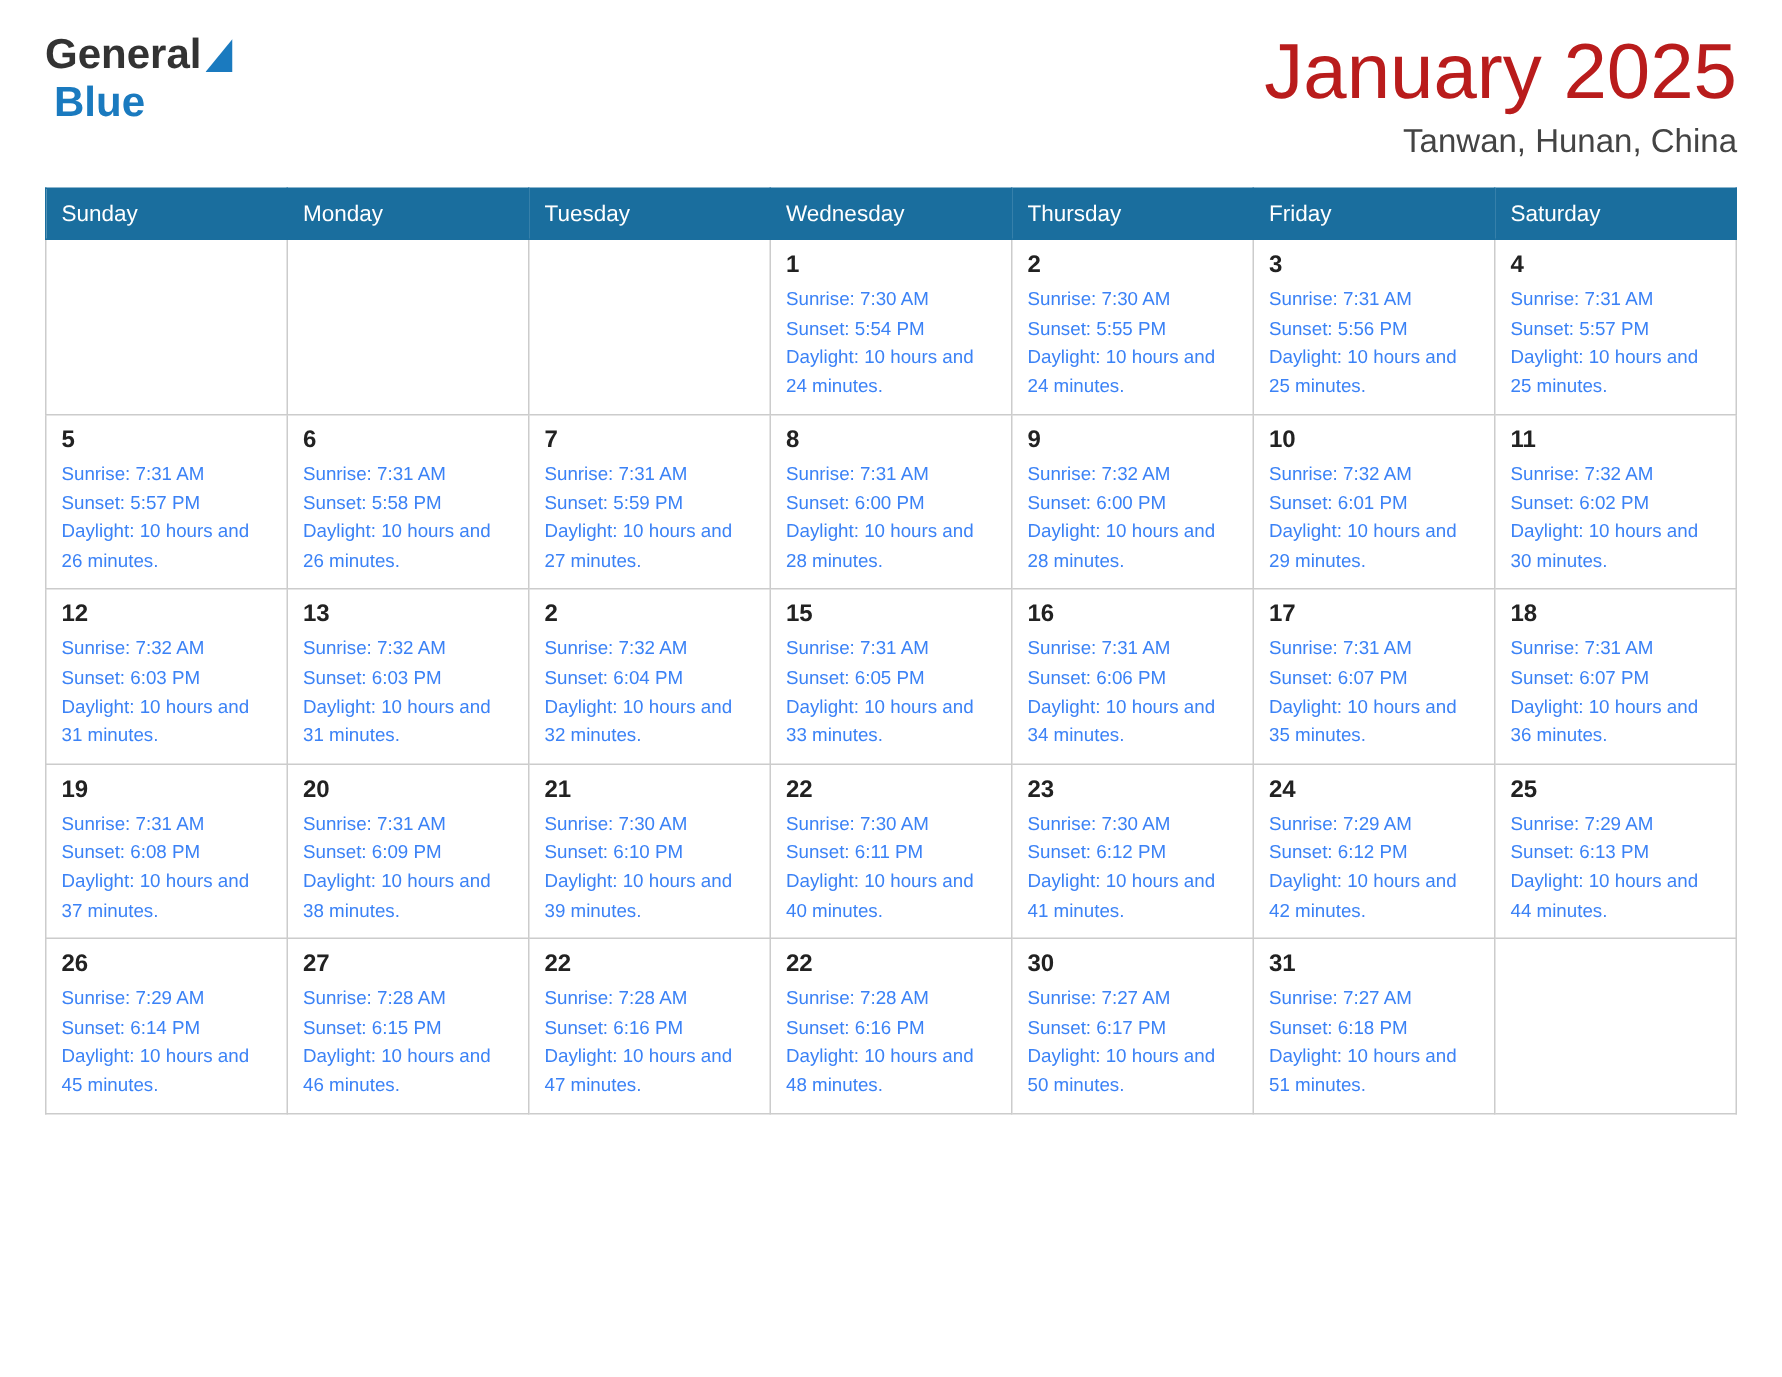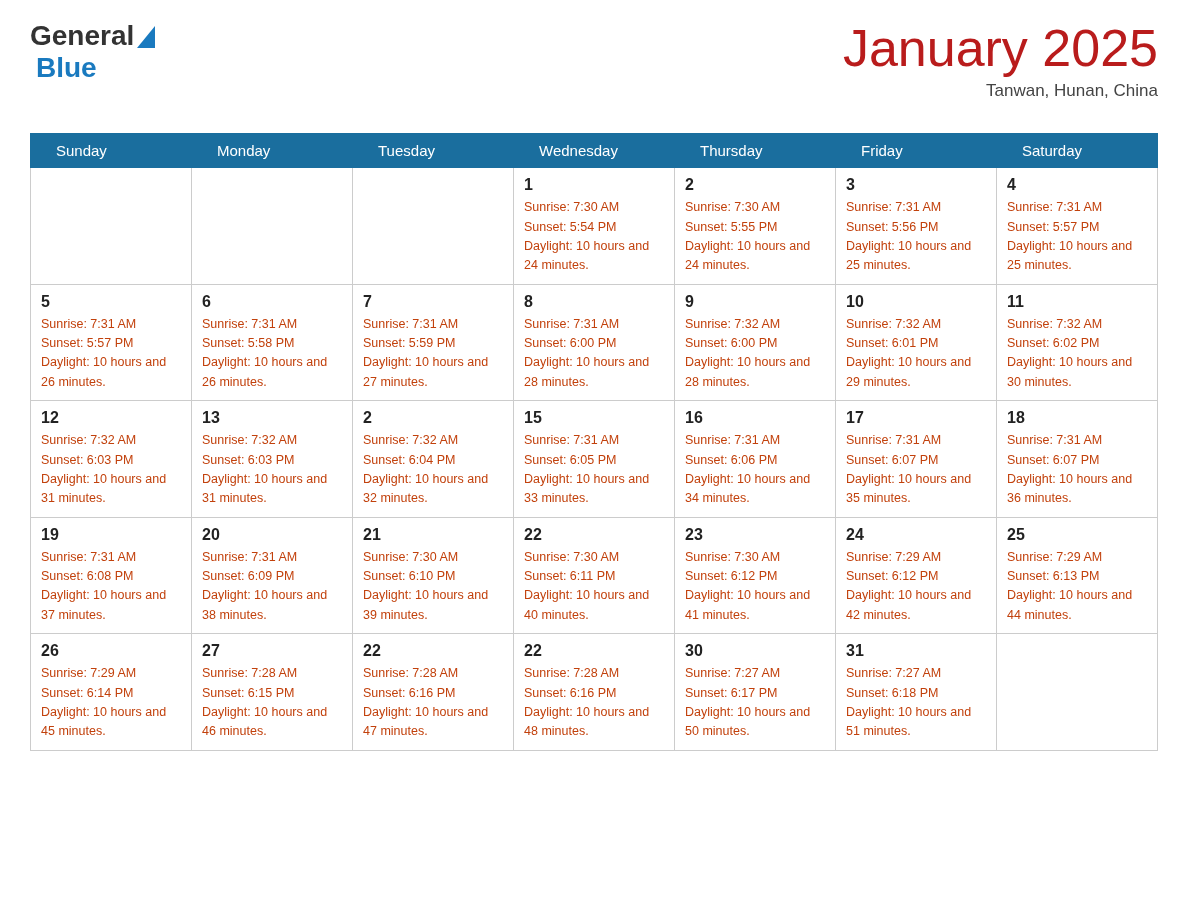--- a/index.html
+++ b/index.html
@@ -7,21 +7,21 @@
       font-family: Arial, sans-serif;
       background: #fff;
       width: 1188px;
       min-height: 918px;
       padding: 20px 30px;
     }
     .header {
       display: flex;
       justify-content: space-between;
       align-items: flex-start;
-      margin-bottom: 32px;
+      margin-bottom: 18px;
     }
     .logo-wrapper {
       display: flex;
       flex-direction: column;
       align-items: flex-start;
     }
     .logo-line1 {
       display: flex;
       align-items: center;
     }
@@ -33,57 +33,57 @@
     .title-section {
       text-align: right;
     }
     .title-section h1 {
       font-size: 52px;
       font-weight: normal;
       color: #b91c1c;
       line-height: 1.1;
     }
     .title-section h2 {
-      font-size: 17px;
+      font-size: 22px;
       font-weight: normal;
       color: #444;
       margin-top: 4px;
     }
     table {
       width: 100%;
       border-collapse: collapse;
       table-layout: fixed;
     }
     thead th {
       background-color: #1a6e9e;
       color: #fff;
       font-size: 15px;
       font-weight: normal;
-      padding: 8px 25px;
+      padding: 8px 10px;
       text-align: left;
       border: 1px solid #1a6e9e;
     }
     tbody td {
       border: 1px solid #ccc;
       vertical-align: top;
       padding: 8px 10px;
       font-size: 13px;
       color: #333;
       height: 110px;
     }
     .day-number {
       font-size: 16px;
       font-weight: bold;
       color: #222;
       display: block;
       margin-bottom: 4px;
     }
     .day-info {
       font-size: 12.5px;
-      color: #c2410c;
+      color: #3b82f6;
       line-height: 1.55;
     }
     tbody tr td {
       background: #fff;
     }
     tbody tr:nth-child(odd) td {
       background: #fff;
     }
   </style>
 </head>

